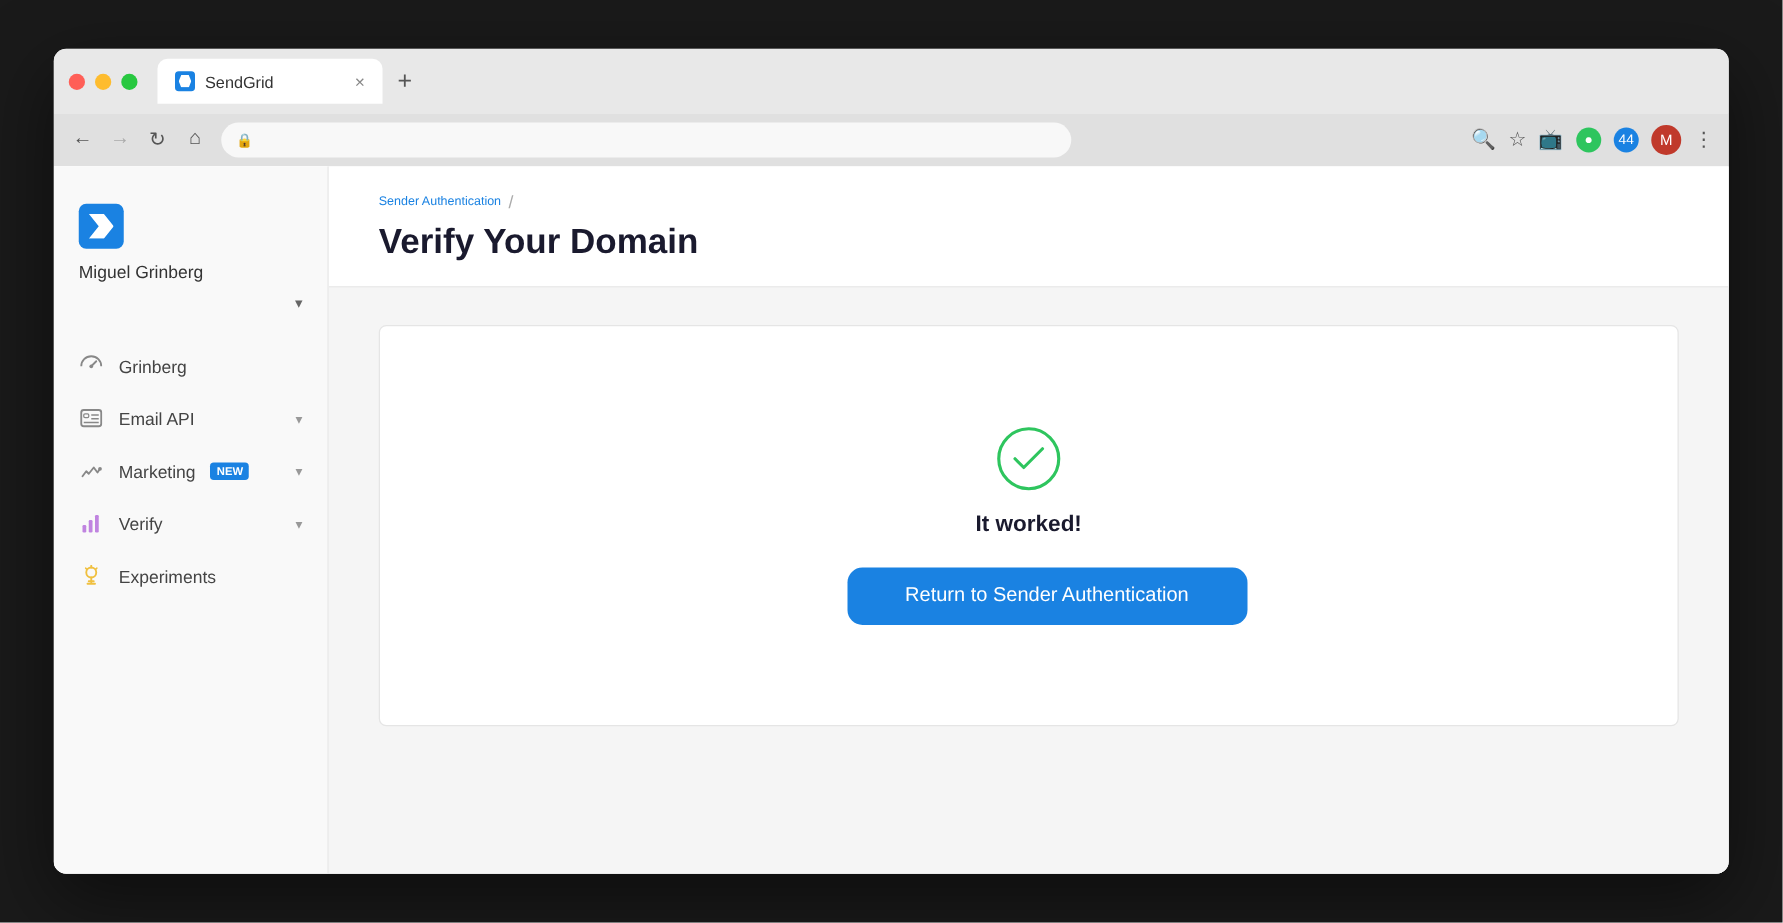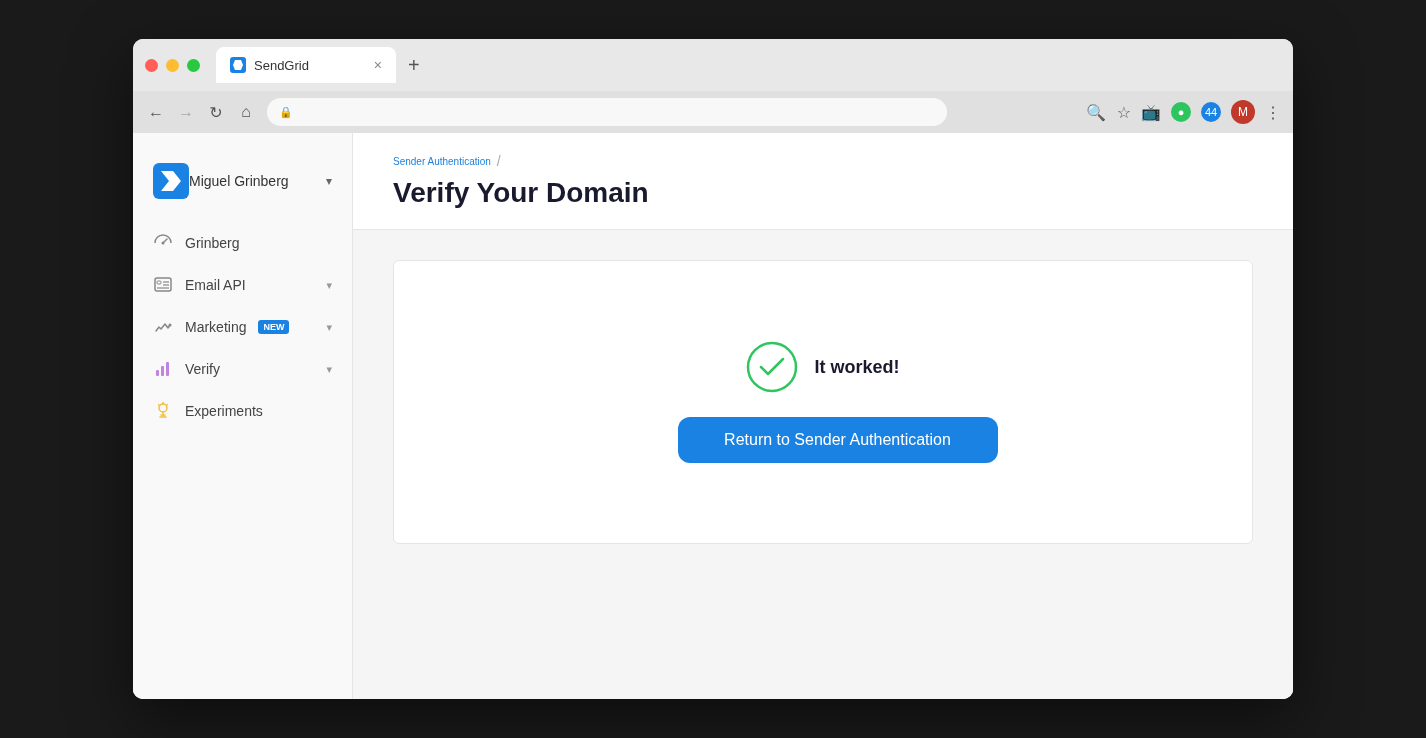--- a/index.html
+++ b/index.html
@@ -1,19 +1,19 @@
 <!DOCTYPE html>
 <html><head>
   <meta charset="utf-8">
   <style>
     * { box-sizing: border-box; margin: 0; padding: 0; }
     body { background: #1a1a1a; font-family: -apple-system, BlinkMacSystemFont, 'Segoe UI', sans-serif; display: flex; align-items: center; justify-content: center; height: 100vh; }
 
     .browser-window {
-      width: 1160px;
+      width: 1340px;
       height: 660px;
       background: #f5f5f5;
       border-radius: 10px;
       overflow: hidden;
       box-shadow: 0 20px 60px rgba(0,0,0,0.5);
       display: flex;
       flex-direction: column;
     }
 
     
@@ -171,23 +171,24 @@
       background: #f9f9f9;
       border-right: 1px solid #e5e5e5;
       flex-shrink: 0;
       display: flex;
       flex-direction: column;
       padding: 20px 0;
     }
 
     .sidebar-user {
       display: flex;
-      align-items: center;
       padding: 10px 20px 24px;
-      cursor: pointer;
+      gap: 10px;
+      cursor: pointer;
+      flex-direction: column;
     }
     .user-logo {
       width: 36px;
       height: 36px;
       background: #1a82e2;
       border-radius: 6px;
       display: flex;
       align-items: center;
       justify-content: center;
     }
@@ -292,21 +293,21 @@
       border: 1px solid #e5e5e5;
       padding: 80px 40px;
       display: flex;
       flex-direction: column;
       align-items: center;
       gap: 24px;
     }
 
     .success-icon-wrapper {
       display: flex;
-      flex-direction: row;
+      flex-direction: column;
       align-items: center;
       gap: 16px;
     }
 
     .check-circle {
       width: 52px;
       height: 52px;
     }
 
     .success-text {

